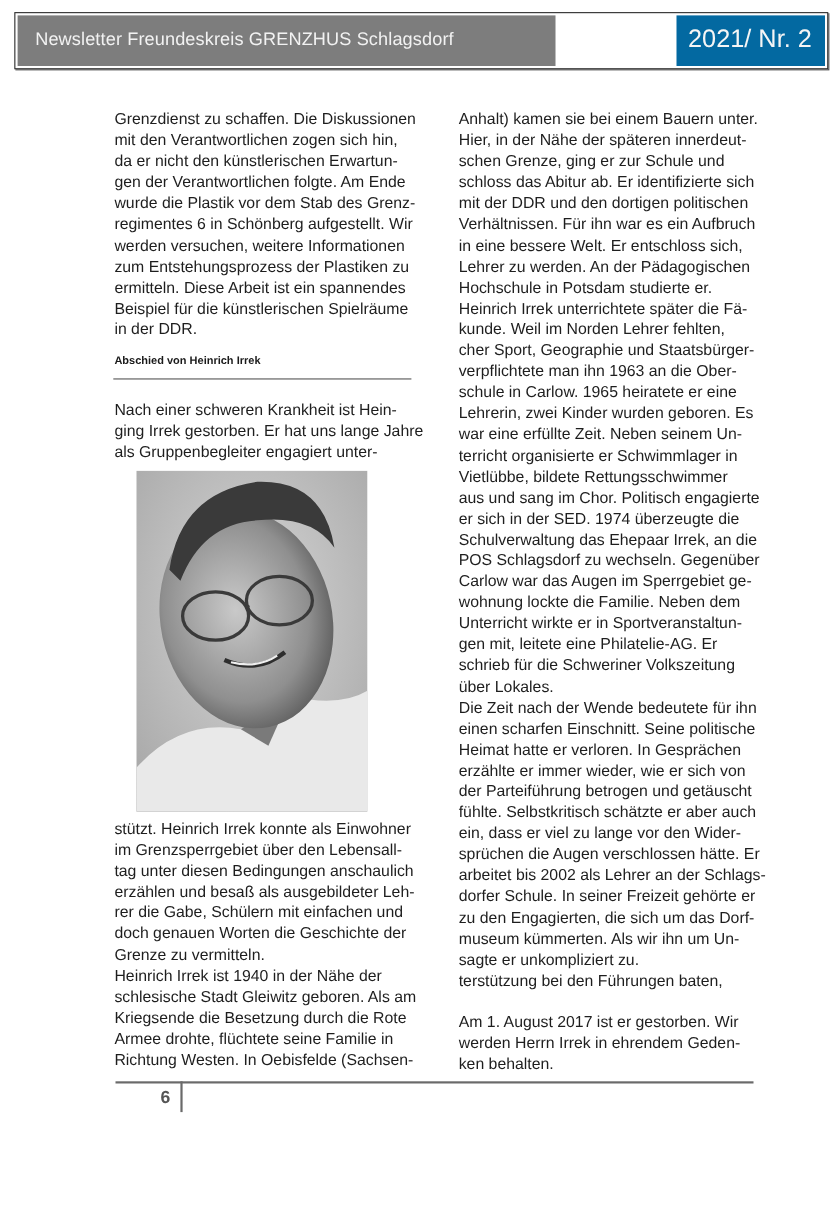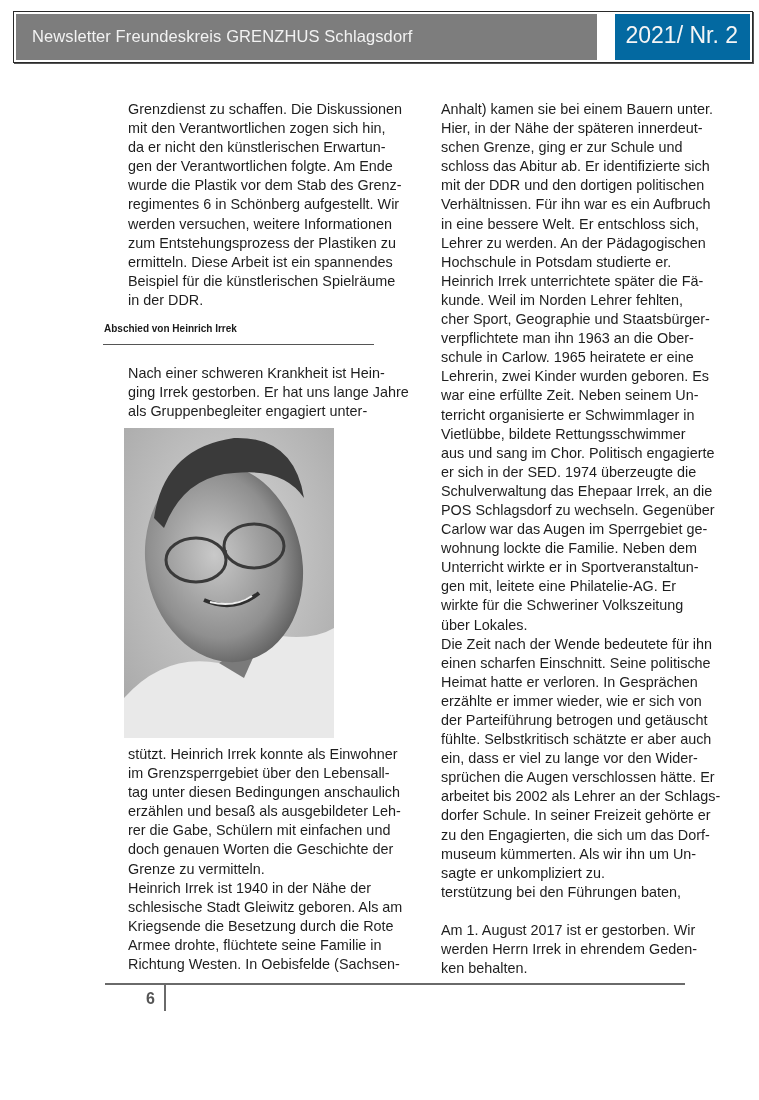--- a/index.html
+++ b/index.html
@@ -1,28 +1,28 @@
 <!DOCTYPE html>
 <html><head>
 <meta charset="utf-8">
 <style>
   html, body { margin: 0; padding: 0; background: #ffffff; }
   body { width: 759px; height: 1100px; position: relative; overflow: hidden;
          font-family: "Liberation Sans", "DejaVu Sans", sans-serif; color: #1e1e1e; }
   .header { position: absolute; left: 13px; top: 11px; width: 738px; height: 50px;
             border: 1.5px solid #2a2a2a; background: #fff; box-shadow: 1px 1px 0 #555; }
-  .header-main { position: absolute; left: 2px; top: 2px; width: 581px; height: 46px;
+  .header-main { position: absolute; left: 2px; top: 2px; width: 489px; height: 46px;
                  background: #7d7d7d; }
   .header-issue { position: absolute; left: 601px; top: 2px; right: 2px; height: 46px;
                   background: #0369a1; }
   .header-title { position: absolute; left: 16px; top: 13px; font-size: 16.5px; color: #f2f2f2;
                   letter-spacing: 0.1px; white-space: nowrap; }
   .header-issue-text { position: absolute; right: 12px; top: 8px; font-size: 23px; color: #f5f5f5;
                        white-space: nowrap; }
-  .col { position: absolute; font-size: 14.4px; line-height: 19.1px; white-space: nowrap; margin-left: 24px; }
+  .col { position: absolute; font-size: 14.4px; line-height: 19.1px; white-space: nowrap; }
   .col-left { left: 104px; top: 100px; width: 272px; }
   .col-right { left: 417px; top: 100px; width: 272px; }
   .line { display: block; height: 19.1px; }
   .heading { position: absolute; left: 104px; top: 323px; width: 270px;
              font-weight: bold; font-size: 10px; color: #1a1a1a; white-space: nowrap; }
   .heading-rule { position: absolute; left: 103px; top: 344px; width: 271px; height: 0;
                   border-top: 1.5px solid #555; }
   .photo { position: absolute; left: 124px; top: 428px; width: 210px; height: 310px;
            background: #cfcfcf; overflow: hidden; }
   .photo svg { display: block; }
@@ -133,21 +133,21 @@
       <span class="line">terricht organisierte er Schwimmlager in</span>
       <span class="line">Vietlübbe, bildete Rettungsschwimmer</span>
       <span class="line">aus und sang im Chor. Politisch engagierte</span>
       <span class="line">er sich in der SED. 1974 überzeugte die</span>
       <span class="line">Schulverwaltung das Ehepaar Irrek, an die</span>
       <span class="line">POS Schlagsdorf zu wechseln. Gegenüber</span>
       <span class="line">Carlow war das Augen im Sperrgebiet ge-</span>
       <span class="line">wohnung lockte die Familie. Neben dem</span>
       <span class="line">Unterricht wirkte er in Sportveranstaltun-</span>
       <span class="line">gen mit, leitete eine Philatelie-AG. Er</span>
-      <span class="line">wirkte für die Schweriner Volkszeitung</span>
+      <span class="line">schrieb für die Schweriner Volkszeitung</span>
       <span class="line">über Lokales.</span>
       <span class="line">Die Zeit nach der Wende bedeutete für ihn</span>
       <span class="line">einen scharfen Einschnitt. Seine politische</span>
       <span class="line">Heimat hatte er verloren. In Gesprächen</span>
       <span class="line">erzählte er immer wieder, wie er sich von</span>
       <span class="line">der Parteiführung betrogen und getäuscht</span>
       <span class="line">fühlte. Selbstkritisch schätzte er aber auch</span>
       <span class="line">ein, dass er viel zu lange vor den Wider-</span>
       <span class="line">sprüchen die Augen verschlossen hätte. Er</span>
       <span class="line">arbeitet bis 2002 als Lehrer an der Schlags-</span>

